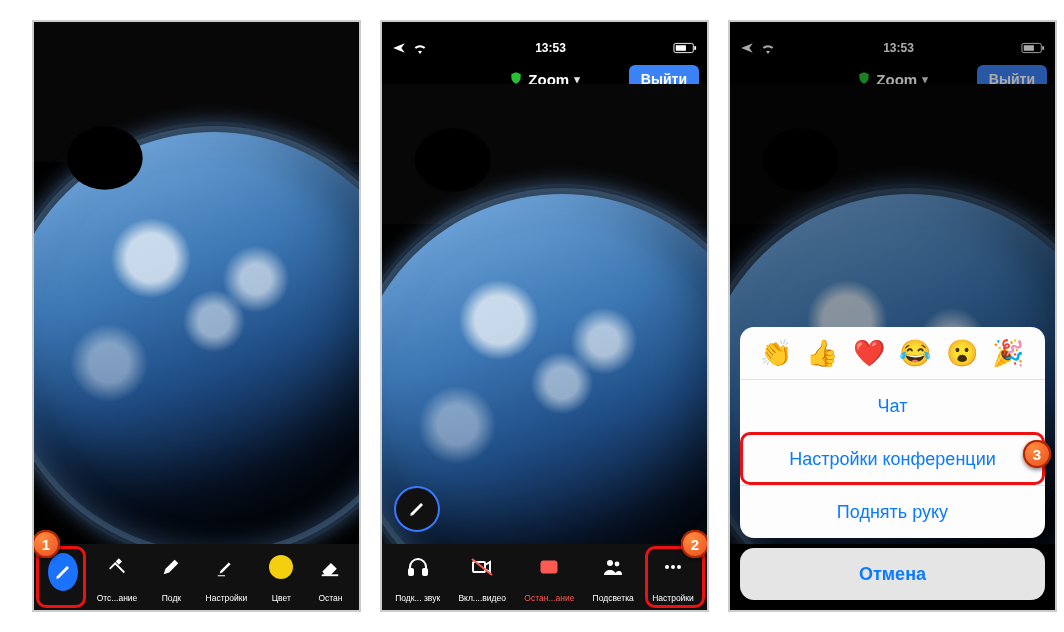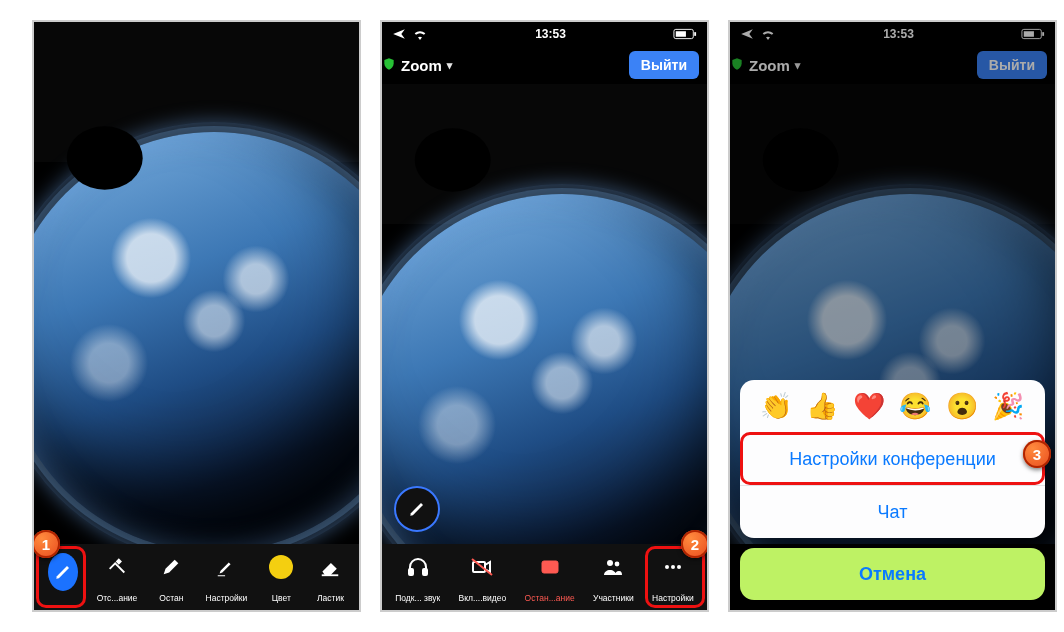--- a/index.html
+++ b/index.html
@@ -3,26 +3,26 @@
 <meta charset="utf-8">
 <style>
   html,body{margin:0;padding:0;background:#fff;font-family:-apple-system,Helvetica,Arial,sans-serif;}
   .stage{width:1064px;height:632px;background:#fff;position:relative;}
   .phone{position:absolute;width:325px;height:588px;background:#000;box-shadow:0 0 0 2px rgba(0,0,0,.2);overflow:hidden;}
   .p1{left:34px;top:22px;}
   .p2{left:382px;top:22px;}
   .p3{left:730px;top:22px;}
 
   
-  .status{height:24px;display:flex;align-items:center;justify-content:space-between;padding:0 10px;color:#fff;font-size:12px;font-weight:600;}
+  .status{height:24px;display:flex;align-items:center;justify-content:space-between;padding:0 10px;color:#fff;font-size:12px;font-weight:600;margin-top:14px;}
   .status .left,.status .right{display:flex;align-items:center;gap:6px;}
   .status svg{display:block;}
 
   
-  .nav{height:38px;display:flex;align-items:center;justify-content:flex-start;position:relative;}
+  .nav{height:38px;display:flex;align-items:center;justify-content:center;position:relative;}
   .zoom-chip{display:flex;align-items:center;gap:5px;color:#fff;font-size:15px;font-weight:600;}
   .zoom-chip .shield{color:#27c135;}
   .zoom-chip .chev{font-size:11px;opacity:.9;}
   .exit{position:absolute;right:8px;top:5px;background:#3b82f6;color:#fff;border:none;border-radius:6px;padding:6px 12px;font-size:14px;font-weight:600;}
 
   
   .content{position:absolute;left:0;right:0;top:0;bottom:0;}
   .sky{position:absolute;left:0;right:0;top:0;height:140px;background:#070707;}
   .earth{position:absolute;left:-30px;top:110px;width:420px;height:420px;border-radius:50%;
     background:
@@ -54,21 +54,21 @@
   .callout{position:absolute;border:3px solid #e11;border-radius:10px;box-sizing:border-box;pointer-events:none;}
   .badge{position:absolute;width:28px;height:28px;border-radius:50%;background:radial-gradient(circle at 35% 30%, #ff8b3e, #e8481c);display:flex;align-items:center;justify-content:center;color:#fff;font-weight:700;font-size:15px;box-shadow:0 0 0 2px #b02400 inset, 0 2px 4px rgba(0,0,0,.5);pointer-events:none;}
 
   
   .dim-overlay{position:absolute;inset:0;background:rgba(0,0,0,.33);}
   .sheet{position:absolute;left:10px;right:10px;bottom:10px;}
   .sheet-group{background:#fdfdfe;border-radius:14px;overflow:hidden;margin-bottom:10px;}
   .sheet-row{height:52px;display:flex;align-items:center;justify-content:center;color:#0a7aff;font-size:18px;border-top:1px solid #e2e2e6;}
   .sheet-row:first-child{border-top:none;}
   .sheet-row.emoji{gap:14px;font-size:26px;}
-  .sheet-cancel{background:#bef264;border-radius:14px;height:52px;display:flex;align-items:center;justify-content:center;color:#0a7aff;font-size:18px;font-weight:600;}
+  .sheet-cancel{background:#e5e5e5;border-radius:14px;height:52px;display:flex;align-items:center;justify-content:center;color:#0a7aff;font-size:18px;font-weight:600;}
   .sheet-row.hl{outline:3px solid #e11;outline-offset:-3px;border-radius:10px;}
 
   
   .content-wrap{position:absolute;left:0;right:0;top:0;bottom:66px;overflow:hidden;}
   .p1 .content-wrap{top:0;}
   .p2 .content-wrap, .p3 .content-wrap{top:62px;}
 </style>
 </head>
 <body>
 <div class="stage">
@@ -119,21 +119,21 @@
             </svg>
       </div>
       <span class="lbl">Отс...ание</span>
     </div>
     <div class="tool">
       <div class="ic">
         <svg width="22" height="22" viewBox="0 0 24 24" fill="#fff">
               <path d="M4 20l2-6L16 4l4 4L10 18l-6 2z"></path>
             </svg>
       </div>
-      <span class="lbl">Остан</span>
+      <span class="lbl">Подк</span>
     </div>
     <div class="tool">
       <div class="ic">
         <svg width="22" height="22" viewBox="0 0 24 24" fill="#fff">
               <path d="M5 19l3-1 9-9-2-2-9 9-1 3zM3 21h8v1H3z"></path>
             </svg>
       </div>
       <span class="lbl">Настройки</span>
     </div>
     <div class="tool">
@@ -142,21 +142,21 @@
           </div>
       <span class="lbl">Цвет</span>
     </div>
     <div class="tool">
       <div class="ic">
         <svg width="22" height="22" viewBox="0 0 24 24" fill="none" stroke="#fff" stroke-width="2">
               <path d="M5 17l8-8 5 5-6 6H7z" fill="#fff"></path>
               <path d="M3 21h18"></path>
             </svg>
       </div>
-      <span class="lbl">Ластик</span>
+      <span class="lbl">Остан</span>
     </div>
   </div>
   <div class="callout" style="left:2px;bottom:2px;width:50px;height:62px"></div>
   <div class="badge" style="left:-2px;bottom:52px">1</div>
 </div>
 
 <div class="phone p2">
   <div class="status">
     <div class="left">
       <svg width="14" height="14" viewBox="0 0 24 24" fill="#fff">
@@ -233,21 +233,21 @@
       <span class="lbl">Остан...ание</span>
     </div>
     <div class="tool">
       <div class="ic">
         <svg width="24" height="24" viewBox="0 0 24 24" fill="#fff">
               <circle cx="9" cy="8" r="3"></circle>
               <circle cx="16" cy="9" r="2.4"></circle>
               <path d="M3 20c0-3 3-5 6-5s6 2 6 5H3zM14 20c0-2 1.5-4 4-4s3 2 3 4h-7z"></path>
             </svg>
       </div>
-      <span class="lbl">Участники</span>
+      <span class="lbl">Подсветка</span>
     </div>
     <div class="tool">
       <div class="ic">
         <svg width="24" height="24" viewBox="0 0 24 24" fill="#fff">
               <circle cx="6" cy="12" r="2"></circle>
               <circle cx="12" cy="12" r="2"></circle>
               <circle cx="18" cy="12" r="2"></circle>
             </svg>
       </div>
       <span class="lbl">Настройки</span>
@@ -302,21 +302,22 @@
   <div class="sheet">
     <div class="sheet-group">
       <div class="sheet-row emoji">
         <span>👏</span>
         <span>👍</span>
         <span>❤️</span>
         <span>😂</span>
         <span>😮</span>
         <span>🎉</span>
       </div>
+      <div class="sheet-row">Чат</div>
       <div class="sheet-row hl">Настройки конференции</div>
-      <div class="sheet-row">Чат</div>
+      <div class="sheet-row">Поднять руку</div>
     </div>
     <div class="sheet-cancel">Отмена</div>
   </div>
   <div class="badge" style="right:4px;top:418px">3</div>
 </div>
 
 </div>
 
 </body></html>

